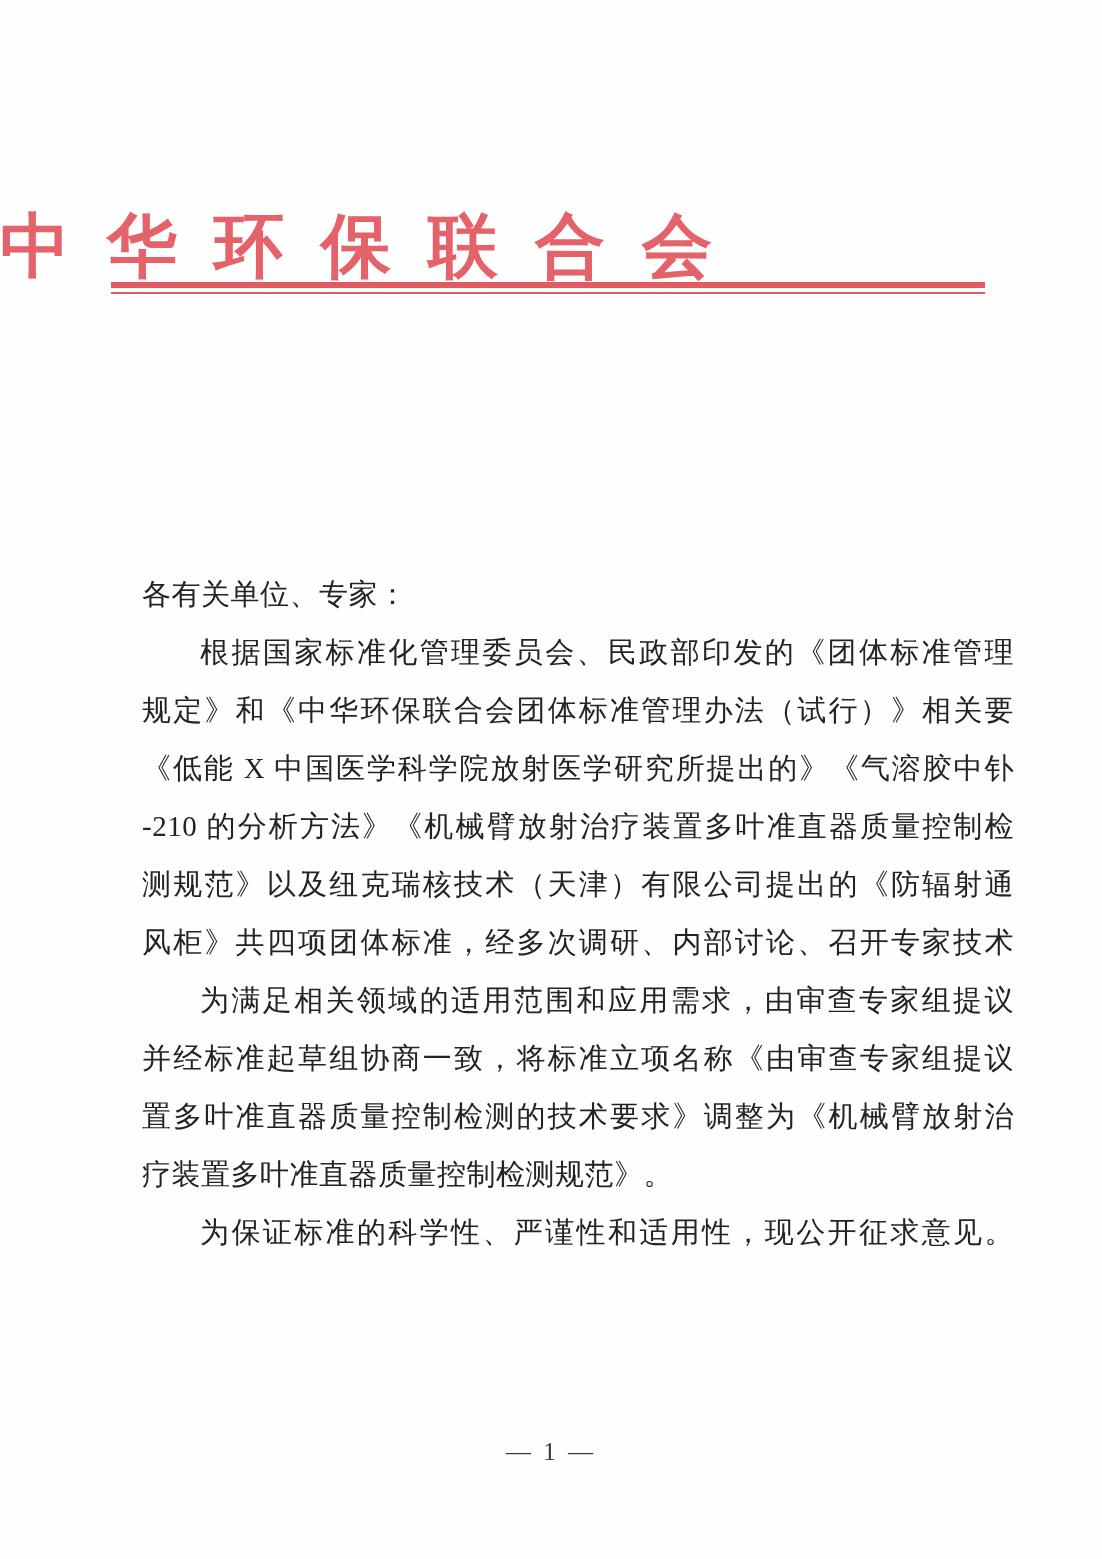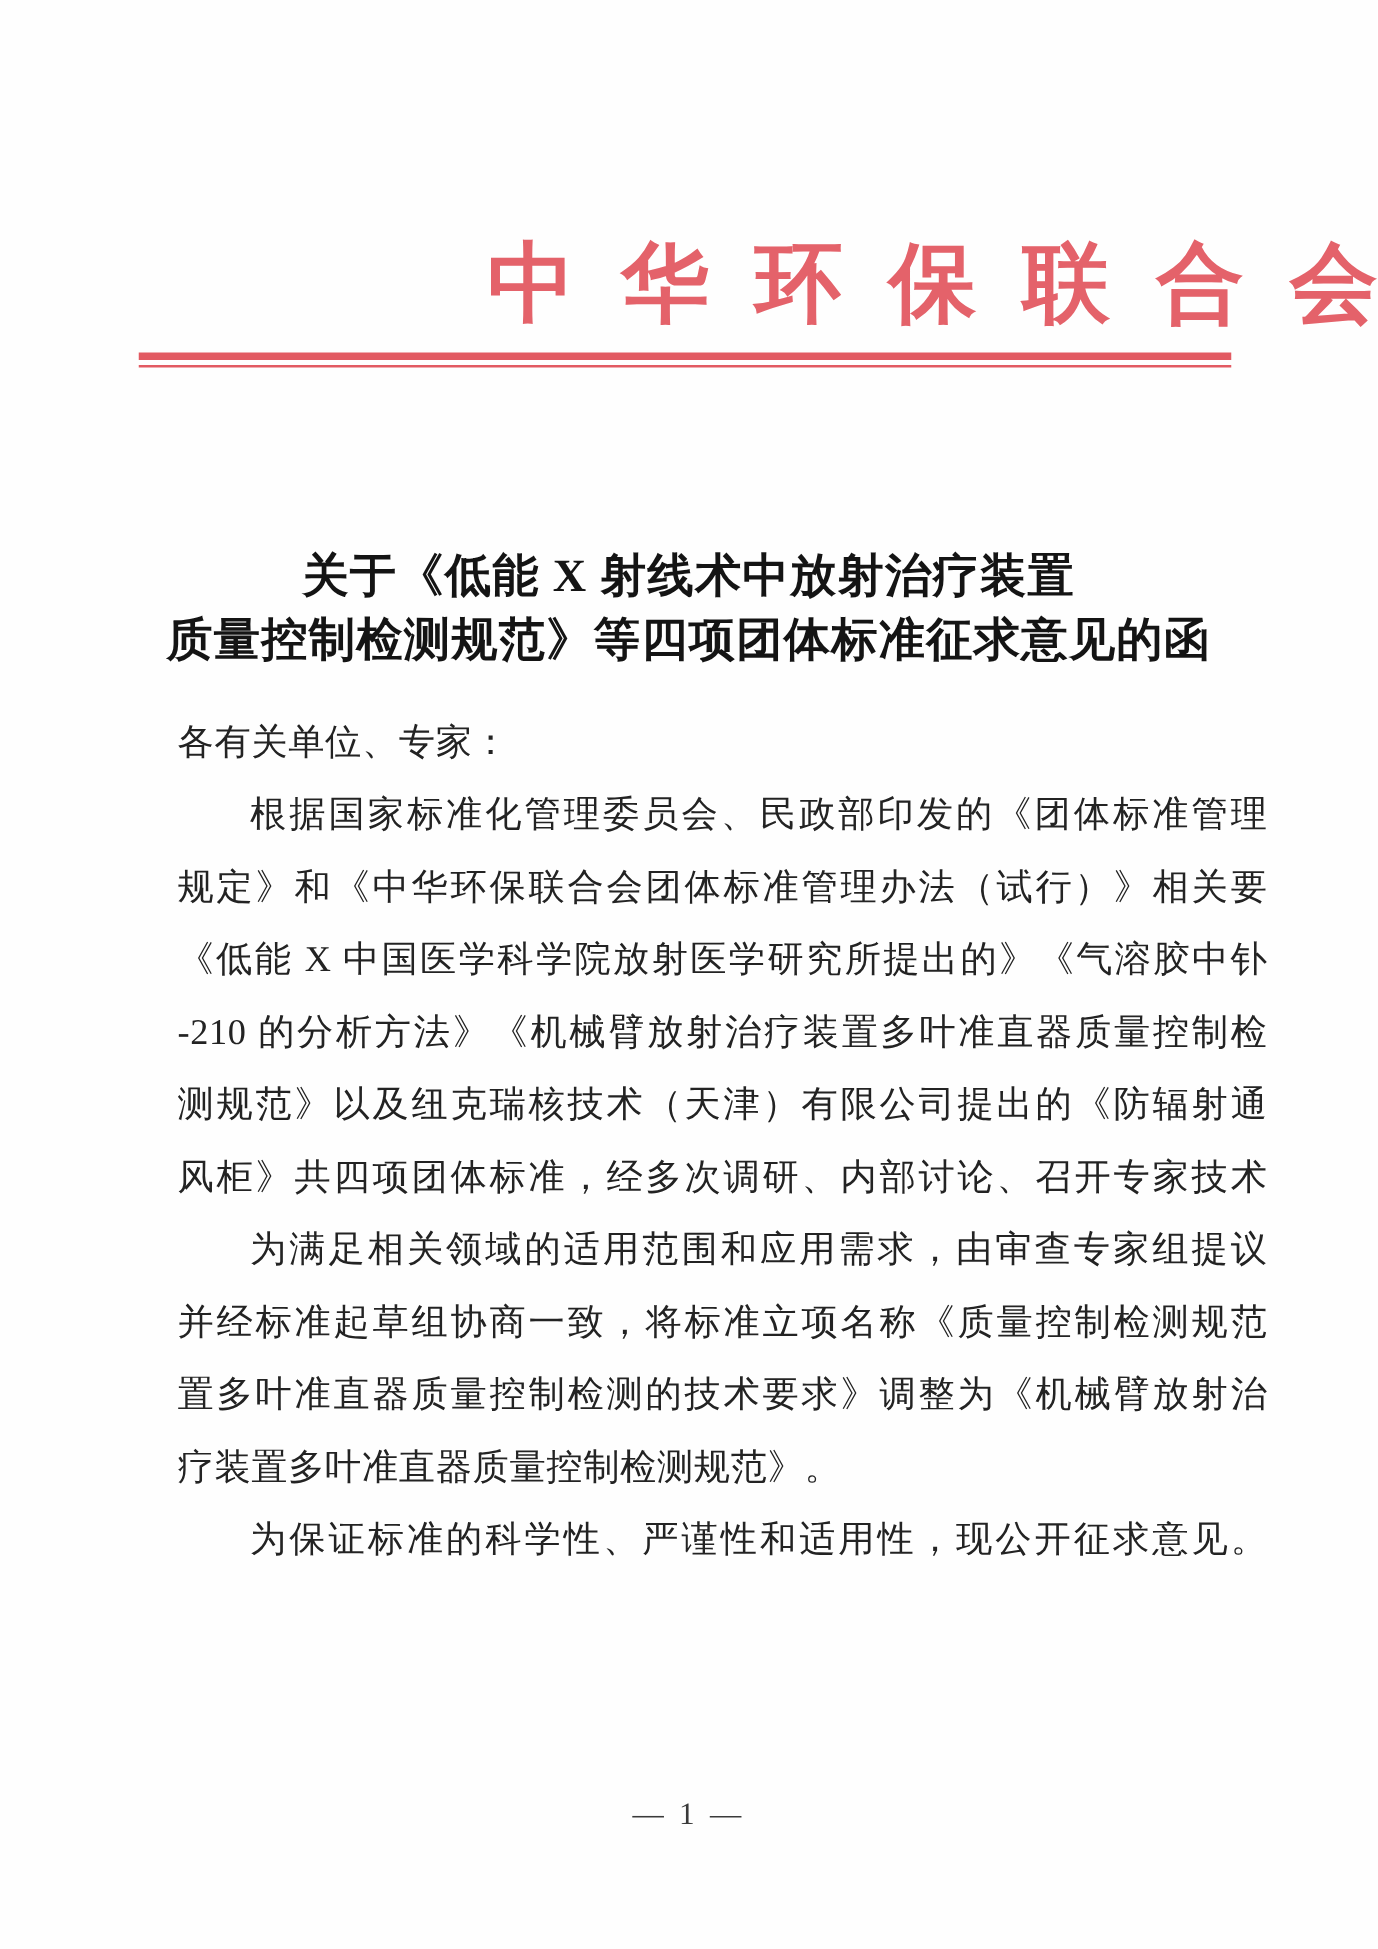--- a/index.html
+++ b/index.html
@@ -13,24 +13,24 @@
     height: 1559px;
     background: #fefefdff;
     background: #fefefe;
     overflow: hidden;
     font-family: "Liberation Serif", serif;
   }
 
   
   .org-name {
     position: absolute;
-    top: 180px;
+    top: 200px;
     left: 0;
     width: 100%;
-    text-align: right;
+    text-align: left;
     font-size: 70px;
     font-weight: 700;
     color: #e4626a;
     white-space: nowrap;
   }
   .org-name .spaced {
     letter-spacing: 37px;
     margin-right: -37px;
   }
   .rule {
@@ -109,35 +109,31 @@
 <div class="page">
 
   <div class="org-name">
     <span class="spaced">中华环保联合会</span>
   </div>
 
   <div class="rule rule-thick"></div>
   <div class="rule rule-thin"></div>
 
 
-  <div class="doc-title">
-    <div>关于《低能 X 射线术中放射治疗装置</div>
-    <div>质量控制检测规范》等四项团体标准征求意见的函</div>
-  </div>
 
   <div class="body-text">
     <div class="line">各有关单位、专家：</div>
     <div class="line just indent">根据国家标准化管理委员会、民政部印发的《团体标准管理</div>
     <div class="line just">规定》和《中华环保联合会团体标准管理办法（试行）》相关要求，</div>
     <div class="line just">《低能 X 中国医学科学院放射医学研究所提出的》《气溶胶中钋</div>
     <div class="line just">-210 的分析方法》《机械臂放射治疗装置多叶准直器质量控制检</div>
     <div class="line just">测规范》以及纽克瑞核技术（天津）有限公司提出的《防辐射通</div>
     <div class="line just">风柜》共四项团体标准，经多次调研、内部讨论、召开专家技术</div>
     <div class="line just indent">为满足相关领域的适用范围和应用需求，由审查专家组提议</div>
-    <div class="line just">并经标准起草组协商一致，将标准立项名称《质量控制检测规范</div>
+    <div class="line just">并经标准起草组协商一致，将标准立项名称《由审查专家组提议</div>
     <div class="line just">置多叶准直器质量控制检测的技术要求》调整为《机械臂放射治</div>
     <div class="line">疗装置多叶准直器质量控制检测规范》。</div>
     <div class="line just indent">为保证标准的科学性、严谨性和适用性，现公开征求意见。</div>
   </div>
 
   <div class="page-footer">— 1 —</div>
 
 </div>
 
 </body></html>

